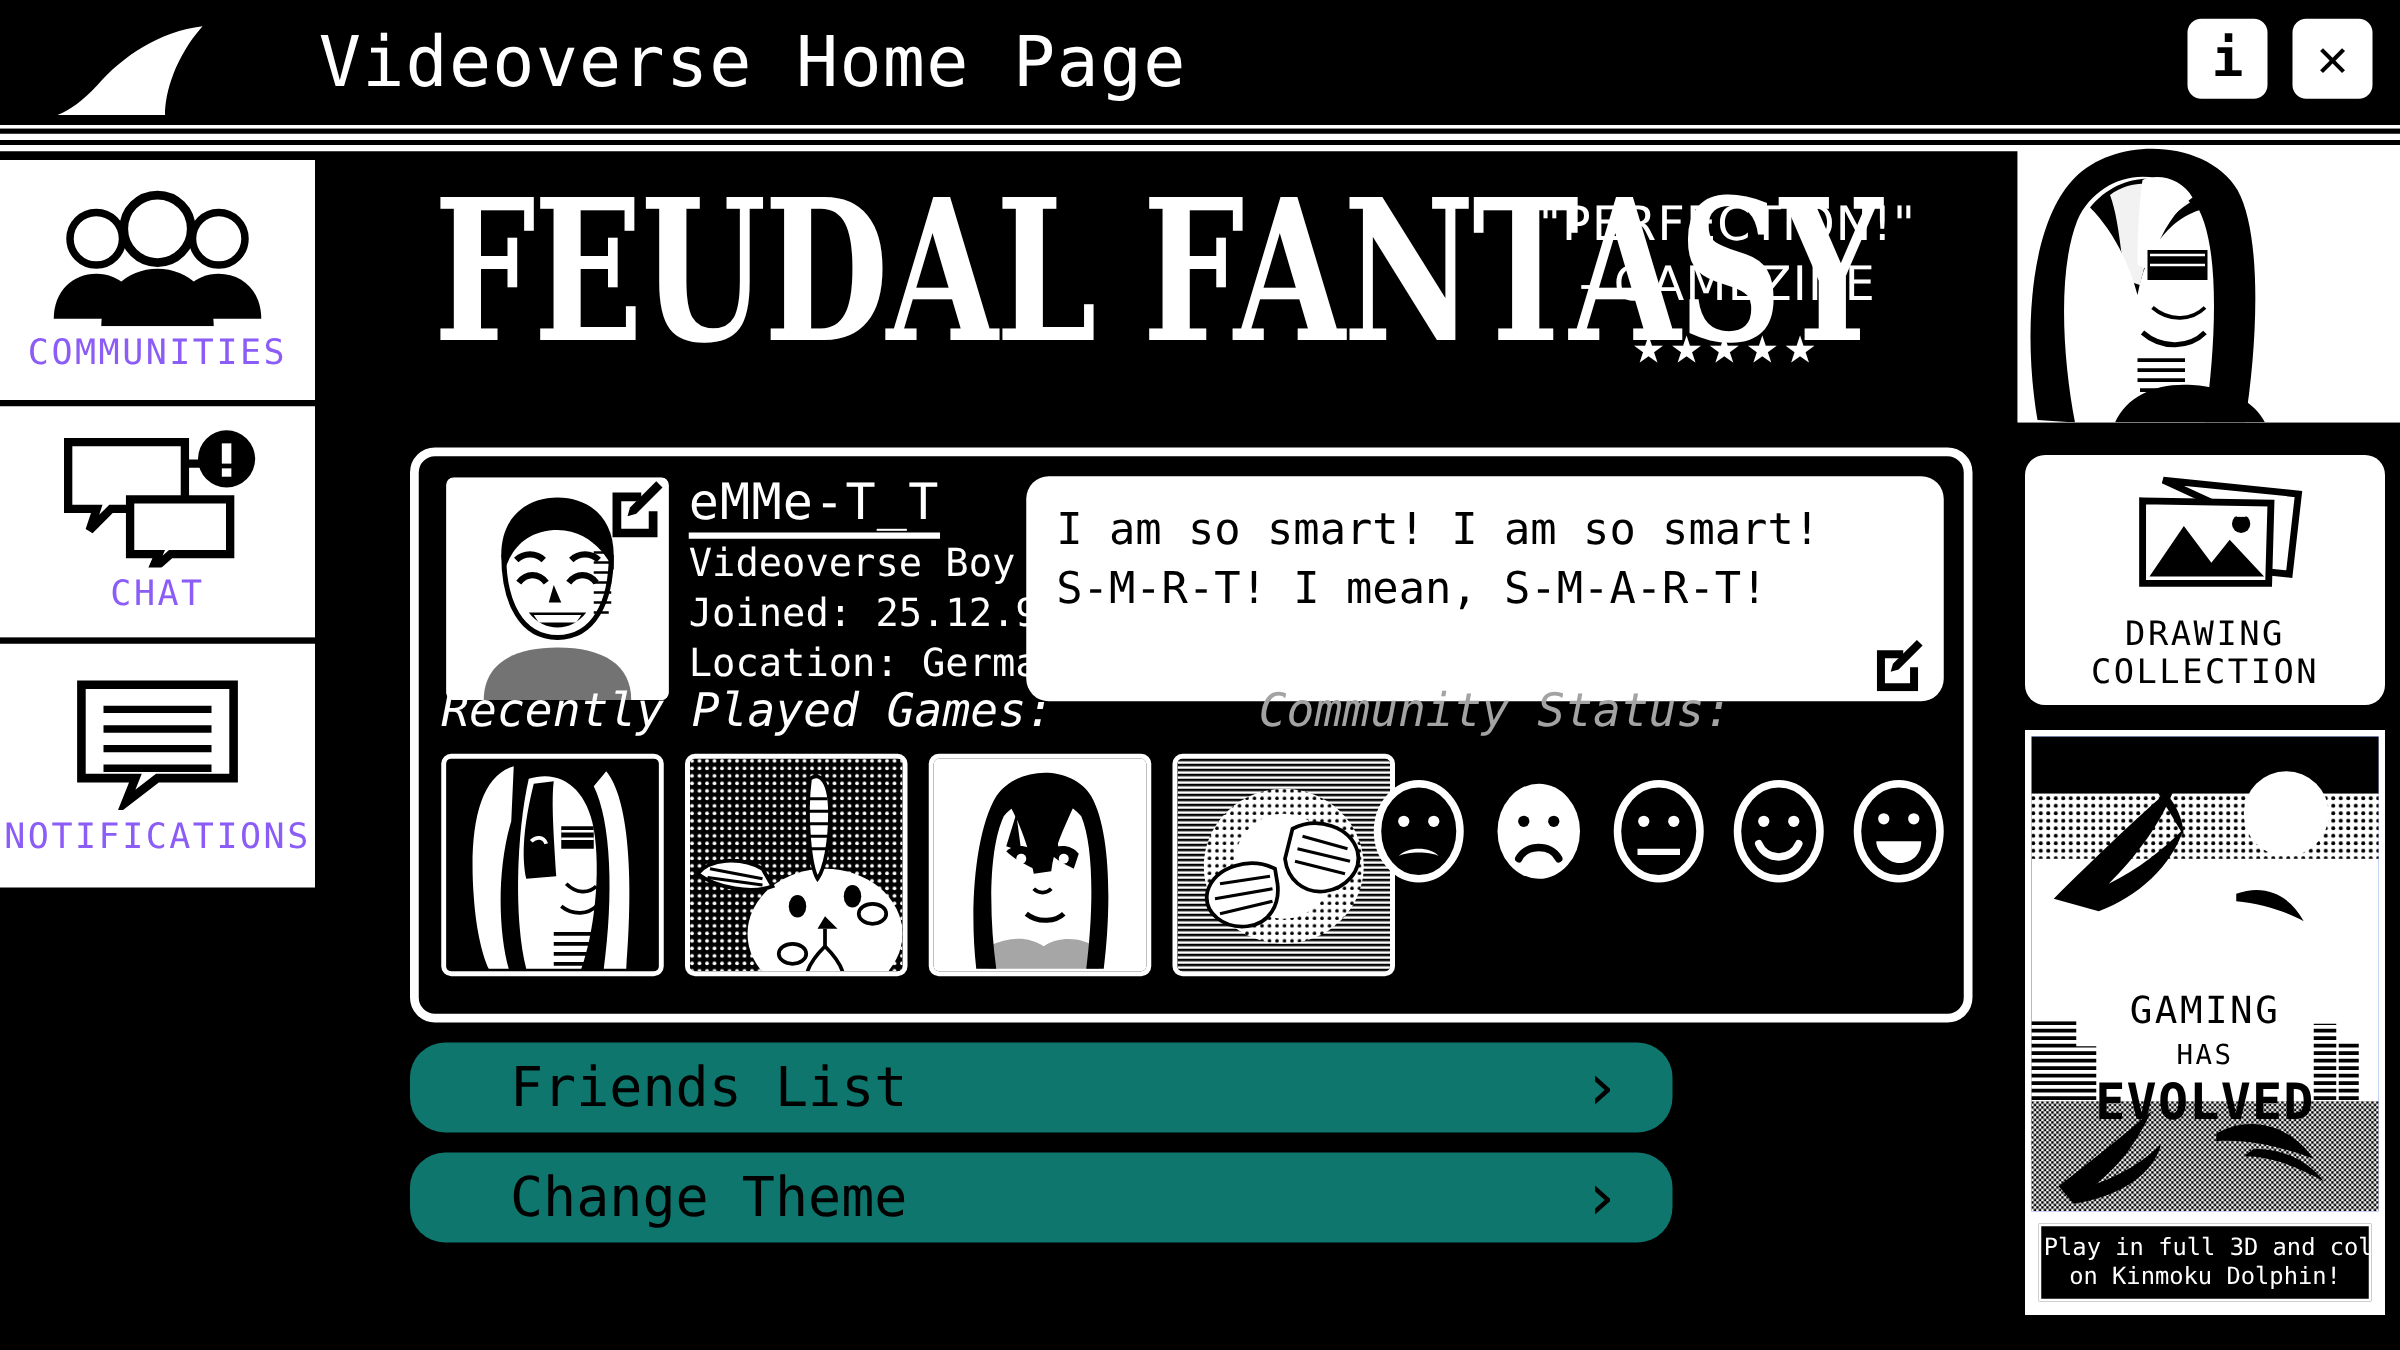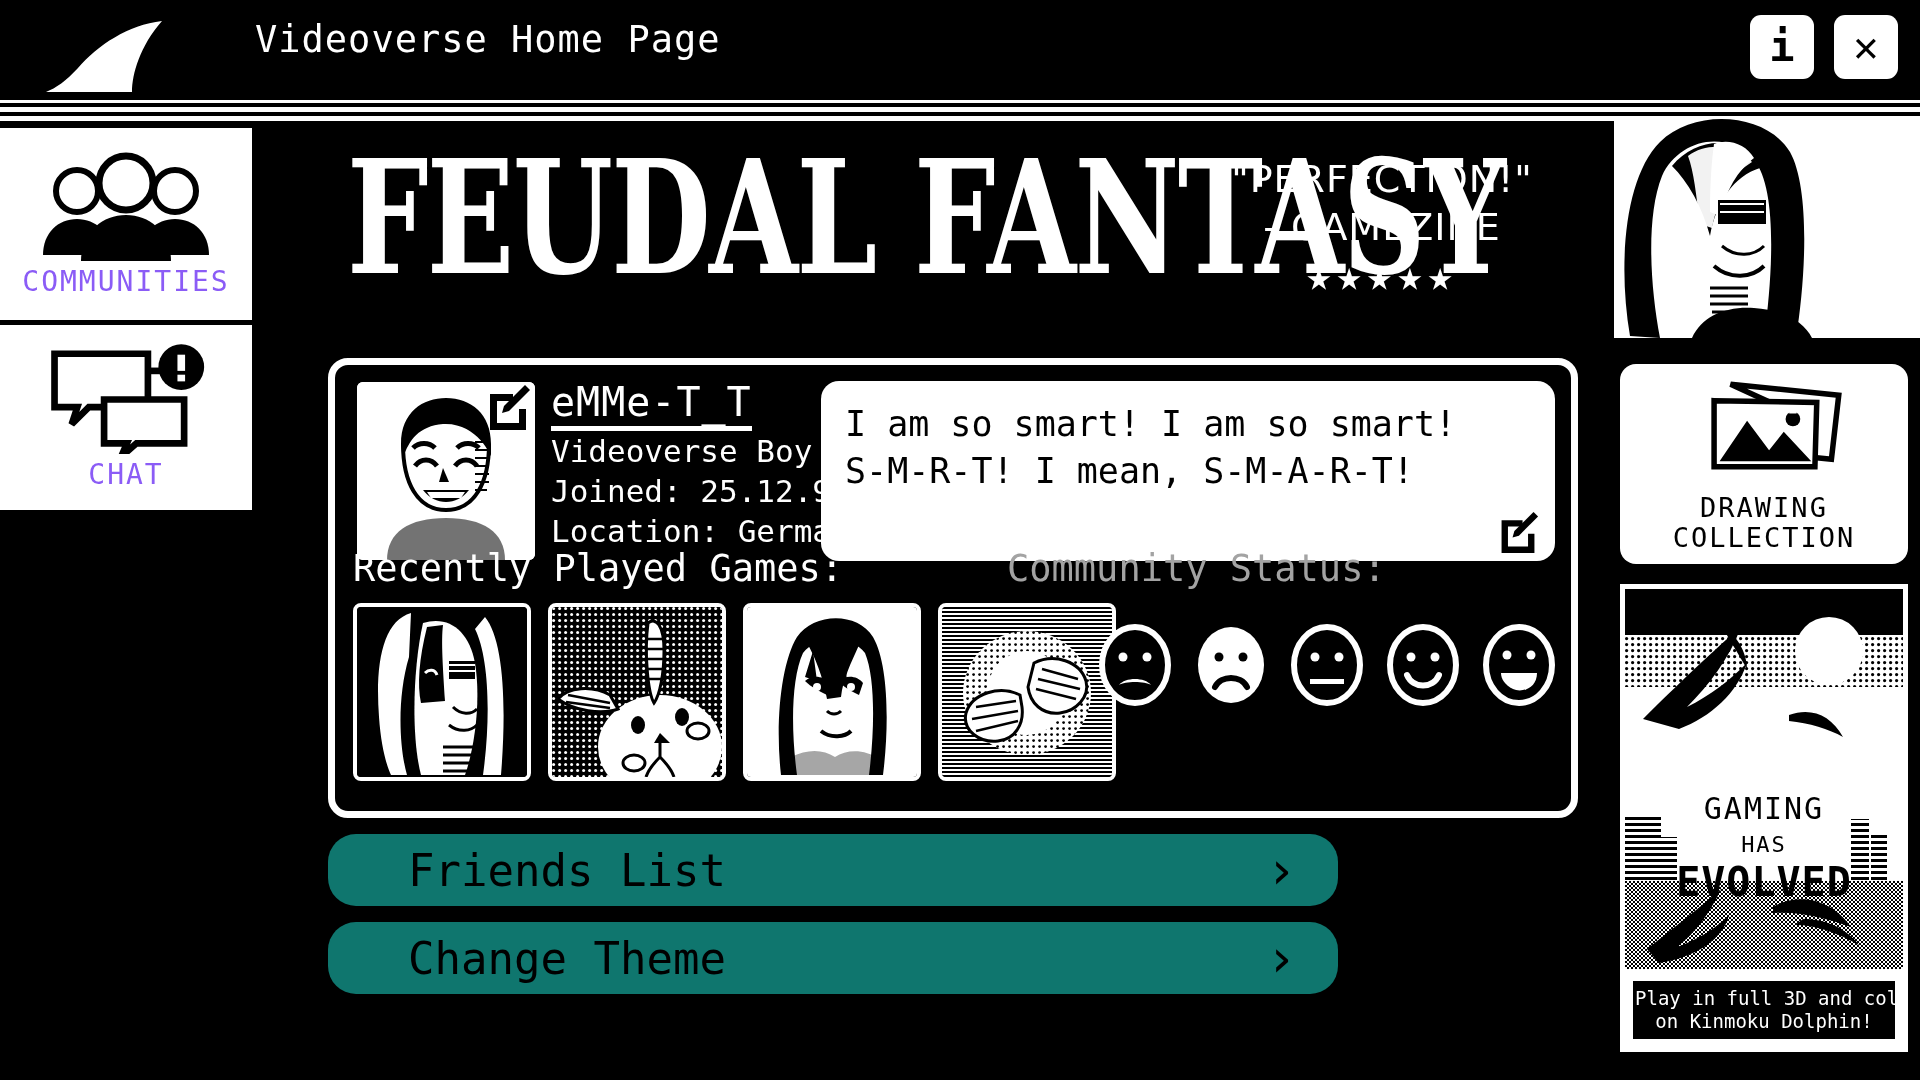--- a/index.html
+++ b/index.html
@@ -9,21 +9,21 @@
     font-family:"DejaVu Sans Mono", monospace;
     overflow:hidden;
   }
   .screen { position:relative; width:1920px; height:1080px; background:#000; }
 
   
   .titlebar { position:relative; height:100px; background:#000; }
   .fin { position:absolute; left:36px; top:16px; width:150px; height:80px; }
   .title-text {
     position:absolute; left:255px; top:18px;
-    font-size:37px; letter-spacing:1px; color:#fff;
+    font-size:56px; letter-spacing:1px; color:#fff;
     font-family:"DejaVu Sans Mono", monospace;
     white-space:nowrap;
   }
   .win-btns { position:absolute; right:22px; top:15px; display:flex; gap:20px; }
   .win-btn {
     width:64px; height:64px; background:#fff; border-radius:11px;
     display:flex; align-items:center; justify-content:center;
     color:#000; font-size:42px; font-weight:bold; line-height:1;
     font-family:"DejaVu Sans Mono", monospace;
   }
@@ -103,21 +103,21 @@
     position:absolute; left:486px; top:16px; width:734px; height:180px;
     background:#fff; border-radius:18px; color:#000;
   }
   .status-line {
     font-size:35px; letter-spacing:0px; line-height:1.33; color:#000;
     margin-left:24px; font-family:"DejaVu Sans Mono", monospace; white-space:nowrap;
   }
   .status-line:first-of-type { padding-top:20px; }
   .status-edit { position:absolute; right:16px; bottom:8px; width:42px; height:42px; }
 
-  .card-heads { position:relative; height:50px; }
+  .card-heads { position:relative; height:50px;font-style:italic; }
   .head-games { position:absolute; left:18px; top:0; font-size:37px; color:#fff;
                 font-family:"DejaVu Sans Mono", monospace; white-space:nowrap; }
   .head-status { position:absolute; left:672px; top:0; font-size:37px; color:#a3a3a3;
                  font-family:"DejaVu Sans Mono", monospace; white-space:nowrap; }
 
   .card-bottom { position:relative; height:200px; }
   .thumbs { position:absolute; left:18px; top:6px; display:flex; gap:17px; }
   .thumb { width:178px; height:178px; border-radius:8px; overflow:hidden; background:#000;
            border:4px solid #fff; }
   .thumb.plain { border:4px solid #fff; }
@@ -223,20 +223,32 @@
             <path d="M62 58 H146 V104 H96 L80 118 L86 104 H62 Z" fill="#fff" stroke="#000" stroke-width="7"></path>
             <line x1="108" y1="28" x2="126" y2="28" stroke="#000" stroke-width="7"></line>
             <circle cx="143" cy="24" r="24" fill="#000"></circle>
             <rect x="139" y="11" width="8" height="17" fill="#fff"></rect>
             <rect x="139" y="32" width="8" height="7" fill="#fff"></rect>
           </svg>
         </span>
         <span class="nav-label">CHAT</span>
       </div>
 
+      <div class="nav-item light" id="nav3">
+        <span class="nav-ico">
+          <svg viewBox="0 0 140 110" width="140" height="108">
+            <path d="M8 8 H132 V84 H70 L44 104 L52 84 H8 Z" fill="none" stroke="#000" stroke-width="7"></path>
+            <line x1="26" y1="28" x2="114" y2="28" stroke="#000" stroke-width="6"></line>
+            <line x1="26" y1="44" x2="114" y2="44" stroke="#000" stroke-width="6"></line>
+            <line x1="26" y1="60" x2="114" y2="60" stroke="#000" stroke-width="6"></line>
+            <line x1="26" y1="76" x2="114" y2="76" stroke="#000" stroke-width="6"></line>
+          </svg>
+        </span>
+        <span class="nav-label">NOTIFICATIONS</span>
+      </div>
     </nav>
 
     <main class="center">
 
       <section class="hero">
         <div class="hero-title">FEUDAL FANTASY</div>
         <div class="hero-quote">
           <div class="quote-l1">"PERFECTION!"</div>
           <div class="quote-l2">- GAMEZINE</div>
           <div class="stars">★★★★★</div>

